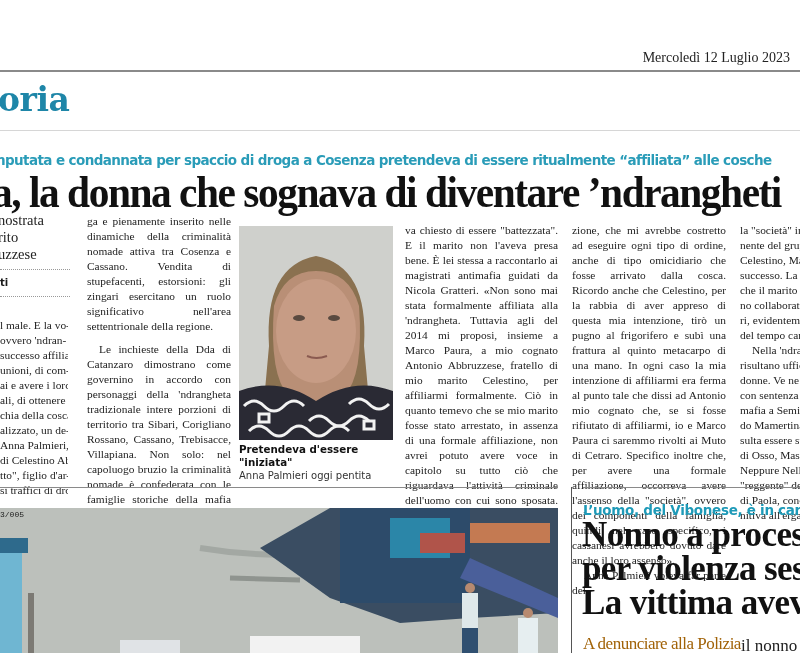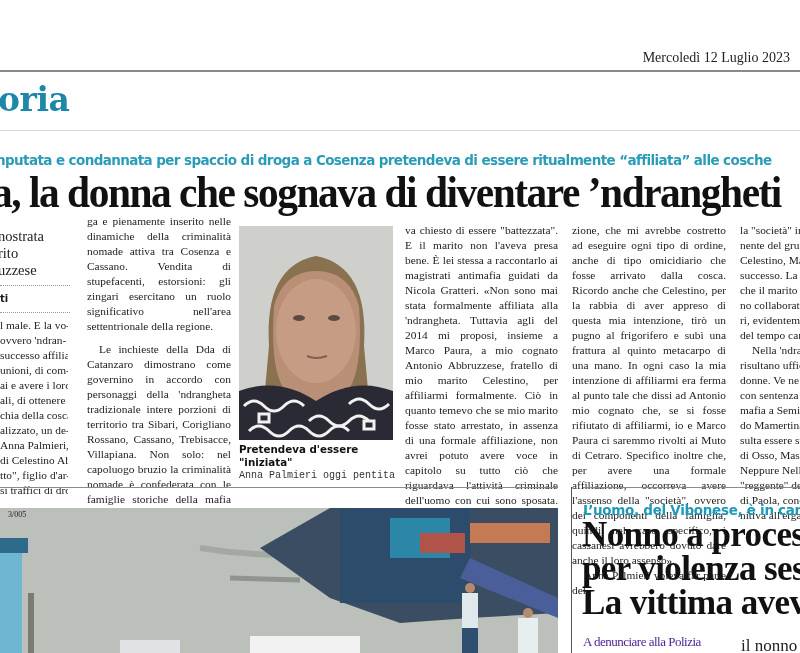--- a/index.html
+++ b/index.html
@@ -13,46 +13,46 @@
   .section-rule { position: absolute; top: 130px; left: 0; width: 800px; height: 1px; background: #d6d6d6; }
 
   .kicker { position: absolute; top: 152px; left: -4px; font-family: "DejaVu Sans", sans-serif; font-weight: bold; font-size: 13.5px; color: #2a9cb8; white-space: nowrap; letter-spacing: -0.6px; }
   .headline { position: absolute; top: 166px; left: -8px; font-family: "Liberation Serif", serif; font-weight: bold; font-size: 45px; color: #111; white-space: nowrap; letter-spacing: -1.6px; transform: scaleX(0.92); transform-origin: left top; }
 
   .col { position: absolute; font-family: "Liberation Serif", serif; font-size: 11.4px; line-height: 15px; color: #222; text-align: justify; }
   .col p { text-indent: 0; }
   .col p.indent { text-indent: 12px; }
   .col p + p { margin-top: 8px; }
 
-  .sidebox { position: absolute; left: 0; top: 228px; width: 70px; }
+  .sidebox { position: absolute; left: 0; top: 212px; width: 70px; }
   .sidebox .sb-title { font-family: "Liberation Serif", serif; font-size: 14.5px; line-height: 17px; color: #222; white-space: nowrap; margin-left: -2px; }
   .sidebox .dot-rule { border-top: 1px dotted #999; margin: 6px 0; width: 70px; }
   .sidebox .sb-author { font-family: "DejaVu Sans", sans-serif; font-weight: bold; font-size: 10px; line-height: 14px; }
 
   .col1 { left: 0; top: 318px; width: 68px; overflow: hidden; white-space: nowrap; }
   .col2 { left: 87px; top: 214px; width: 144px; }
   .col4 { left: 405px; top: 223px; width: 153px; }
   .col5 { left: 572px; top: 223px; width: 154px; }
   .col6 { left: 740px; top: 223px; width: 60px; overflow: hidden; white-space: nowrap; }
 
   .photo { position: absolute; left: 239px; top: 226px; width: 154px; height: 214px; overflow: hidden; background: #c9cac6; }
   .caption { position: absolute; left: 239px; top: 443px; width: 160px; font-family: "DejaVu Sans", sans-serif; font-size: 10px; line-height: 13px; }
   .caption .cap-bold { font-weight: bold; color: #111; font-size: 10.3px; }
-  .caption .cap-text { color: #333; font-family: Liberation Mono, monospace; }
+  .caption .cap-text { color: #333; }
 
   .mid-rule-left { position: absolute; top: 487px; left: 0; width: 558px; height: 1px; background: #8a8a8a; }
   .mid-rule-right { position: absolute; top: 487px; left: 583px; width: 217px; height: 1px; background: #8a8a8a; }
   .vertical-divider { position: absolute; top: 487px; left: 571px; width: 1px; height: 166px; background: #555; }
 
   .truck-photo { position: absolute; left: 0; top: 508px; width: 558px; height: 145px; overflow: hidden; background: #b9bdb8; }
-  .photo-stamp { position: absolute; left: 8px; top: 2px; font-family: Liberation Serif, serif; font-size: 8px; color: #222; }
+  .photo-stamp { position: absolute; left: 0; top: 2px; font-family: Liberation Mono, monospace; font-size: 8px; color: #222; }
 
   .kicker2 { position: absolute; top: 502px; left: 583px; font-family: "DejaVu Sans", sans-serif; font-weight: bold; font-size: 13.5px; color: #1e9ab8; white-space: nowrap; letter-spacing: -0.3px; }
   .headline2 { position: absolute; top: 518px; left: 582px; font-family: "Liberation Serif", serif; font-weight: bold; font-size: 35px; line-height: 34px; color: #111; white-space: nowrap; letter-spacing: -0.6px; }
-  .lead2-a { position: absolute; top: 634px; left: 583px; font-family: "Liberation Serif", serif; font-size: 13px; color: #4c1d95; white-space: nowrap; letter-spacing: -0.5px; }
+  .lead2-a { position: absolute; top: 634px; left: 583px; font-family: "Liberation Serif", serif; font-size: 17px; color: #a16207; white-space: nowrap; letter-spacing: -0.5px; }
   .lead2-b { position: absolute; top: 636px; left: 741px; font-family: "Liberation Serif", serif; font-size: 17px; color: #222; white-space: nowrap; }
 </style>
 </head>
 <body>
 
 <div class="dateline">
   <span>Mercoledì 12 Luglio 2023</span>
 </div>
 <div class="top-rule"></div>
 <div class="section-title">oria</div>

